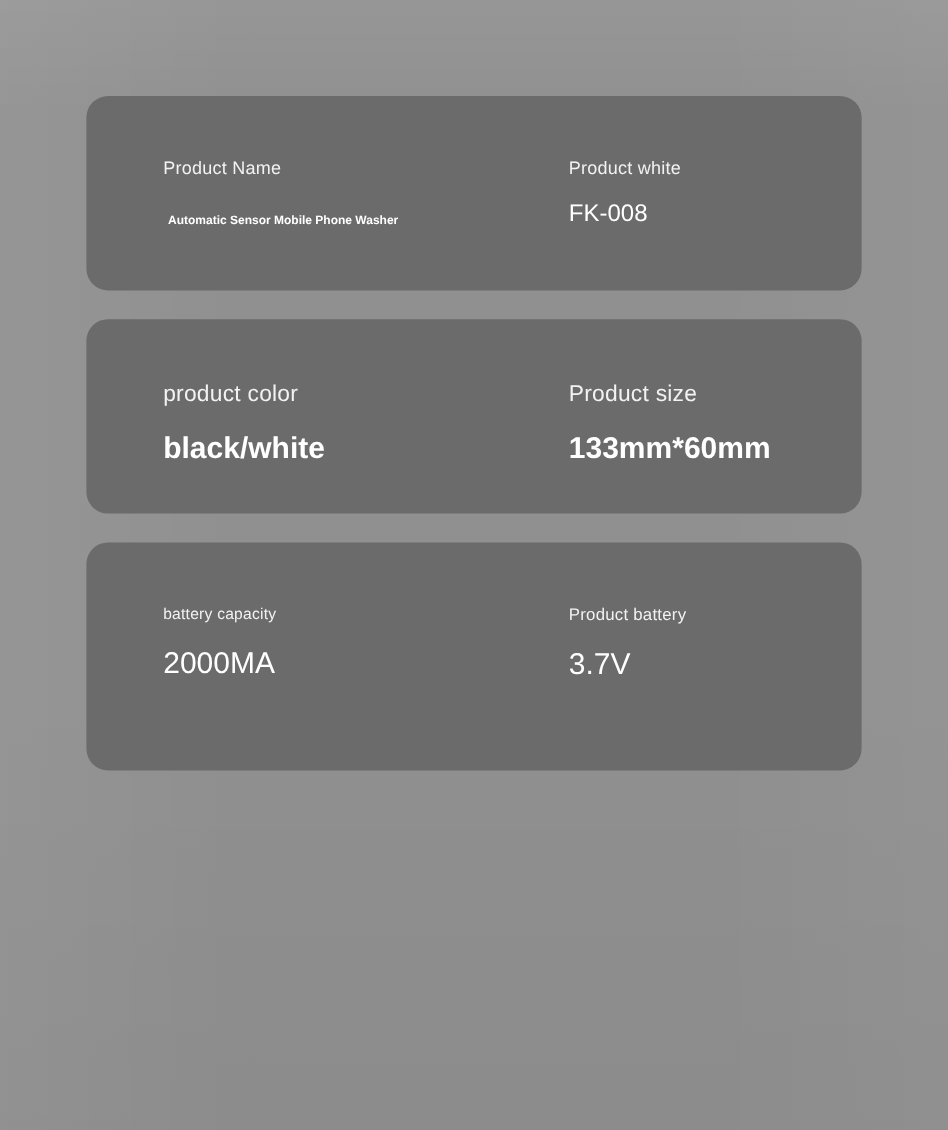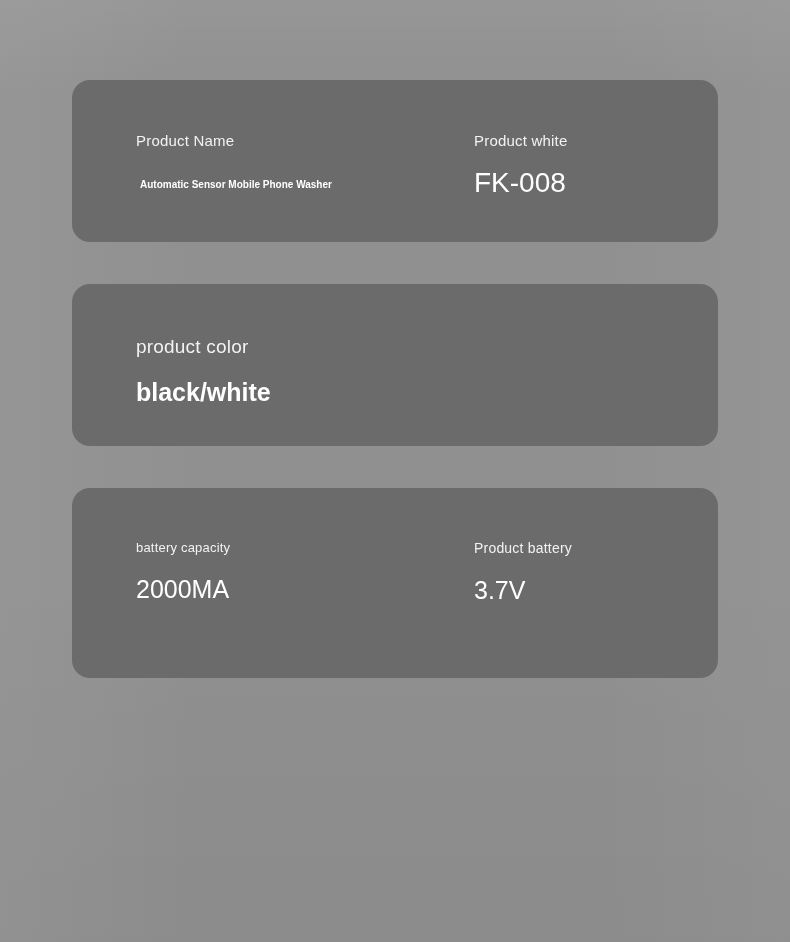--- a/index.html
+++ b/index.html
@@ -28,21 +28,21 @@
     left: 72px;
     top: 80px;
     width: 646px;
   }
   .spec-card {
     position: relative;
     width: 646px;
     background: #6b6b6b;
     border-radius: 18px;
     box-sizing: border-box;
-    margin-bottom: 42px;
+    margin-bottom: 24px;
   }
   .spec-card .col {
     position: absolute;
     box-sizing: border-box;
   }
   .col-left { left: 64px; }
   .col-right { left: 402px; }
 
   .label {
     color: #f2f2f2;
@@ -54,21 +54,21 @@
     color: #ffffff;
     white-space: nowrap;
   }
 
   
   #card-1 { height: 162px; }
   #card-1 .col { top: 52px; }
   #card-1 .label { font-size: 15px; }
   #card-1 .value { font-size: 10px; font-weight: 700; margin-top: 30px; }
   #card-1 .col-left .value { margin-left: 4px; }
-  #card-1 .col-right .value { font-size: 28px; font-weight: 400; margin-top: 18px; }
+  #card-1 .col-right .value { font-size: 20px; font-weight: 400; margin-top: 18px; }
 
   
   #card-2 { height: 162px; }
   #card-2 .col { top: 52px; }
   #card-2 .label { font-size: 19px; }
   #card-2 .value { font-size: 25px; margin-top: 20px; font-weight: bold; }
 
   
   #card-3 { height: 190px; }
   #card-3 .col { top: 52px; }
@@ -99,20 +99,24 @@
         <div class="label">Product white</div>
         <div class="value">FK-008</div>
       </div>
     </div>
 
     <div class="spec-card" id="card-2">
       <div class="col col-left">
         <div class="label">product color</div>
         <div class="value">black/white</div>
       </div>
+      <div class="col col-right">
+        <div class="label">Product size</div>
+        <div class="value">133mm*60mm</div>
+      </div>
     </div>
 
     <div class="spec-card" id="card-3">
       <div class="col col-left">
         <div class="label">battery capacity</div>
         <div class="value">2000MA</div>
       </div>
       <div class="col col-right">
         <div class="label">Product battery</div>
         <div class="value">3.7V</div>

